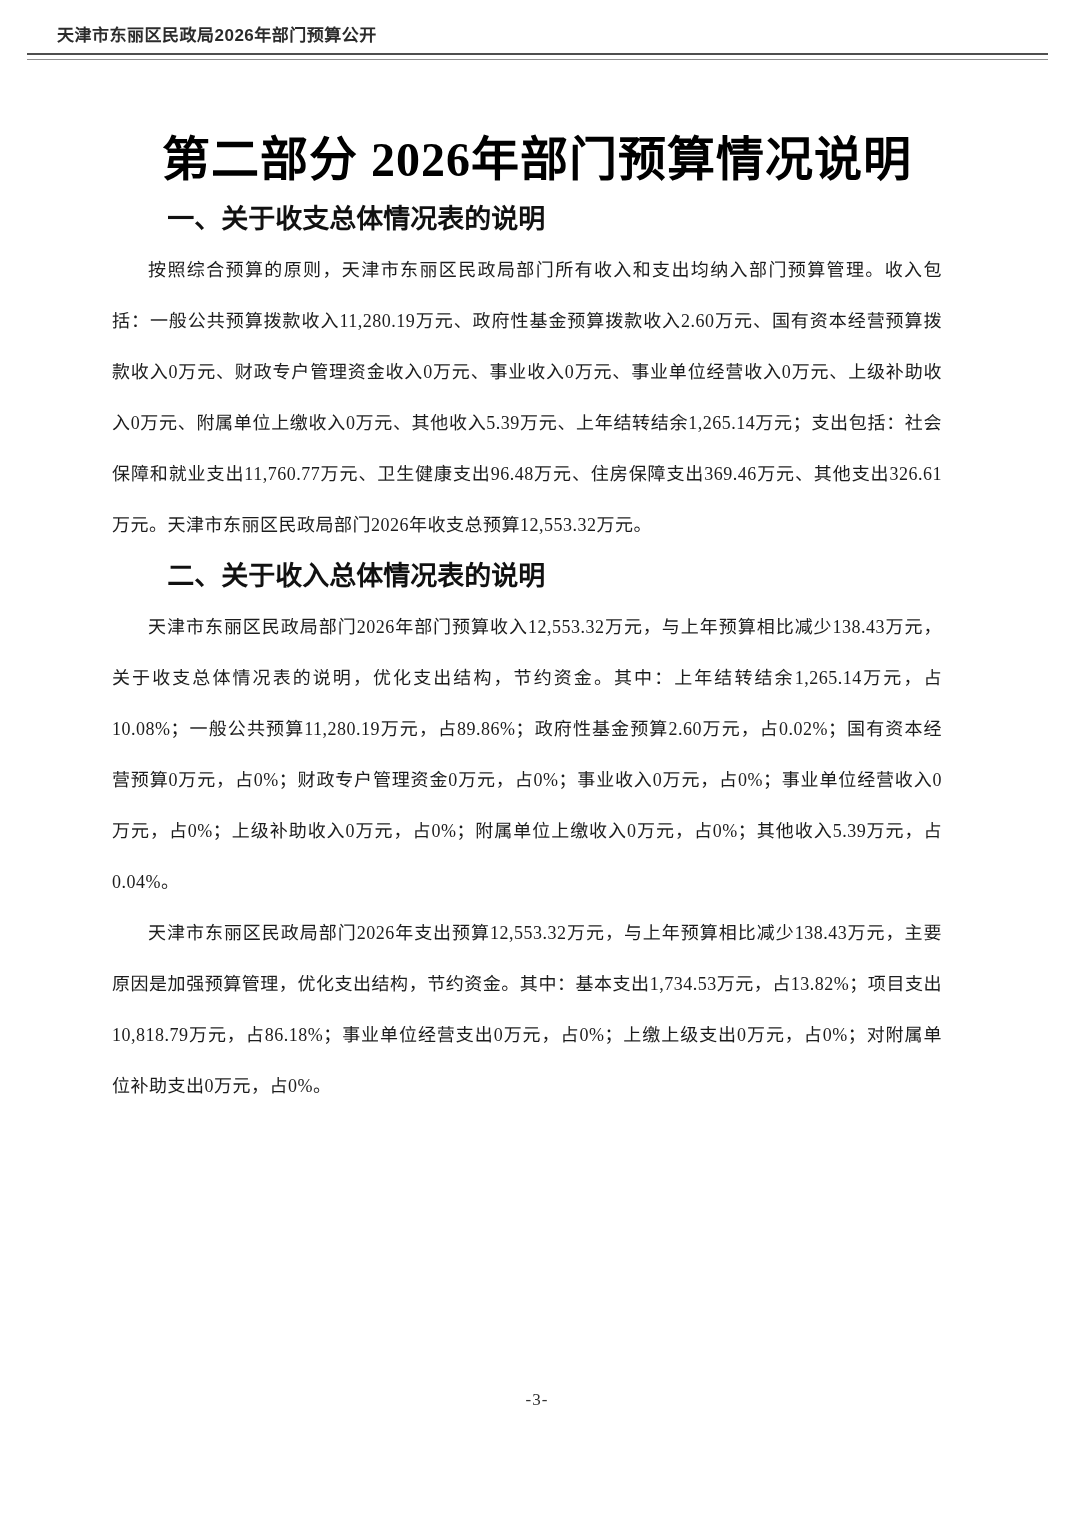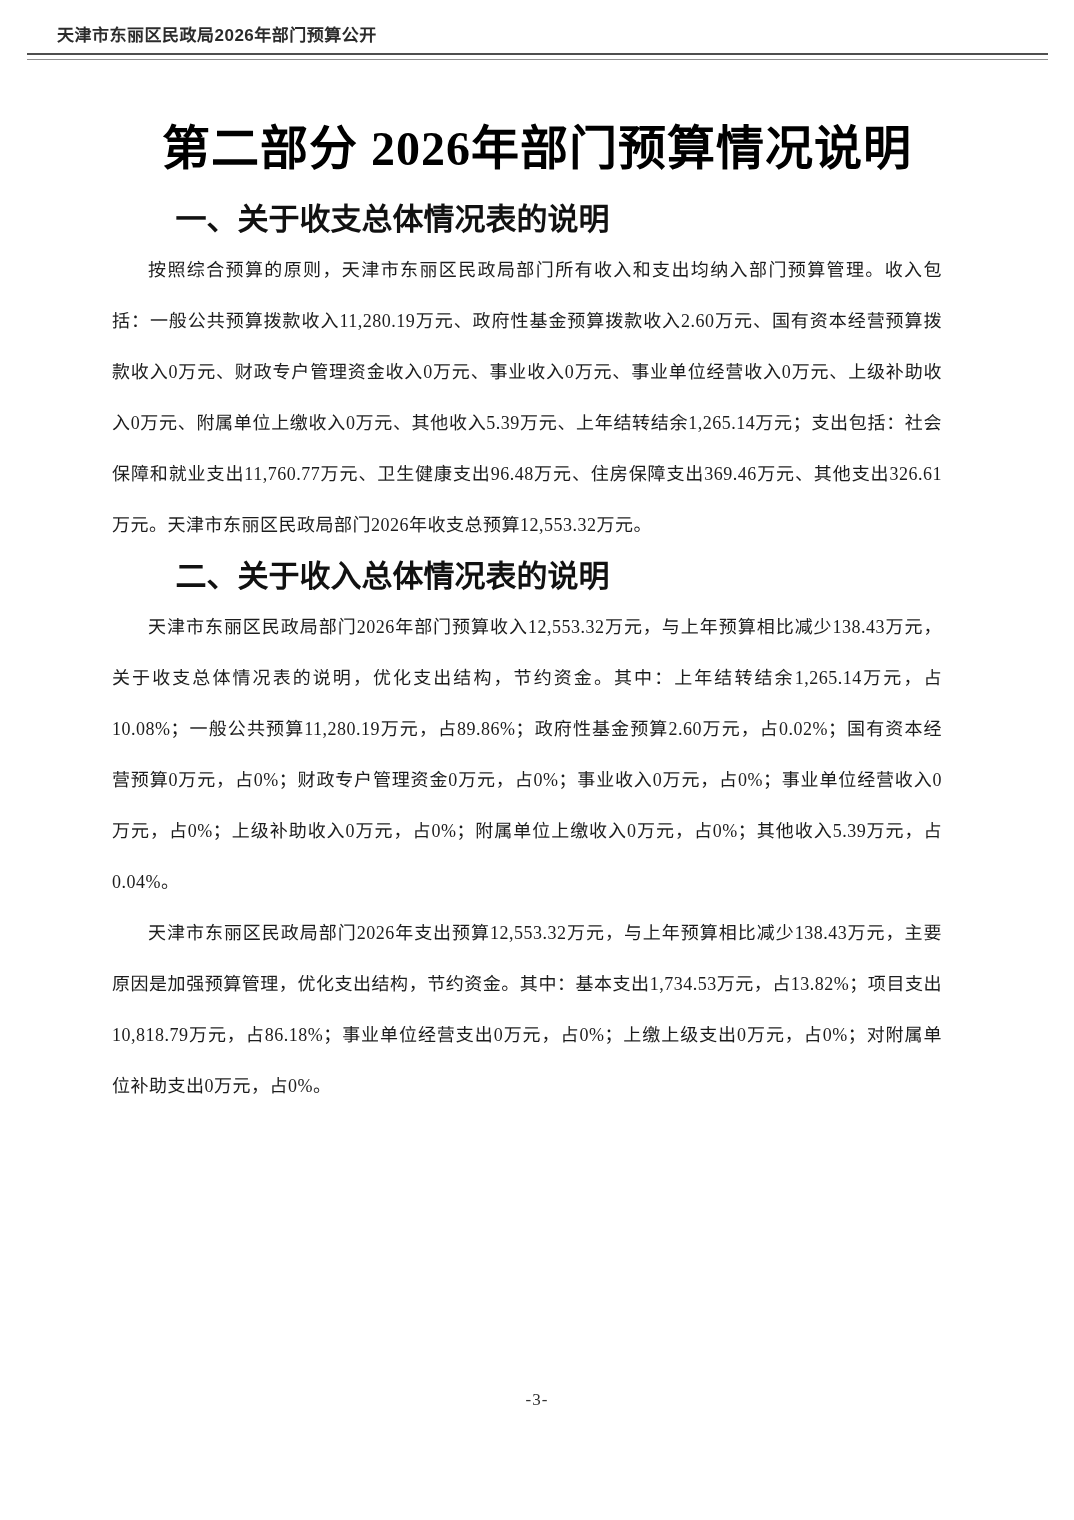--- a/index.html
+++ b/index.html
@@ -37,39 +37,39 @@
     height: 4px;
     border-top: 2px solid #4f4f4f;
     border-bottom: 1px solid #8f8f8f;
   }
   
   .document-title {
     position: absolute;
     top: 106px;
     left: 0;
     right: 0;
-    margin: 4px;
+    margin: 15px;
     text-align: center;
     font-size: 48px;
     line-height: 78px;
     font-weight: 800;
     color: #000000;
     letter-spacing: 1px;
     font-family: "Liberation Serif", "DejaVu Serif", serif;
   }
   
   .content {
     position: absolute;
     top: 194px;
     left: 112px;
     right: 132px;
   }
   .section-heading {
     margin: 0;
-    font-size: 31px;
+    font-size: 27px;
     line-height: 51px;
     font-weight: 700;
     color: #111111;
     text-indent: 2.05em;
     font-family: "Liberation Sans", "DejaVu Sans", sans-serif;
   }
   .section-paragraph {
     margin: 0;
     font-size: 18px;
     line-height: 51px;

